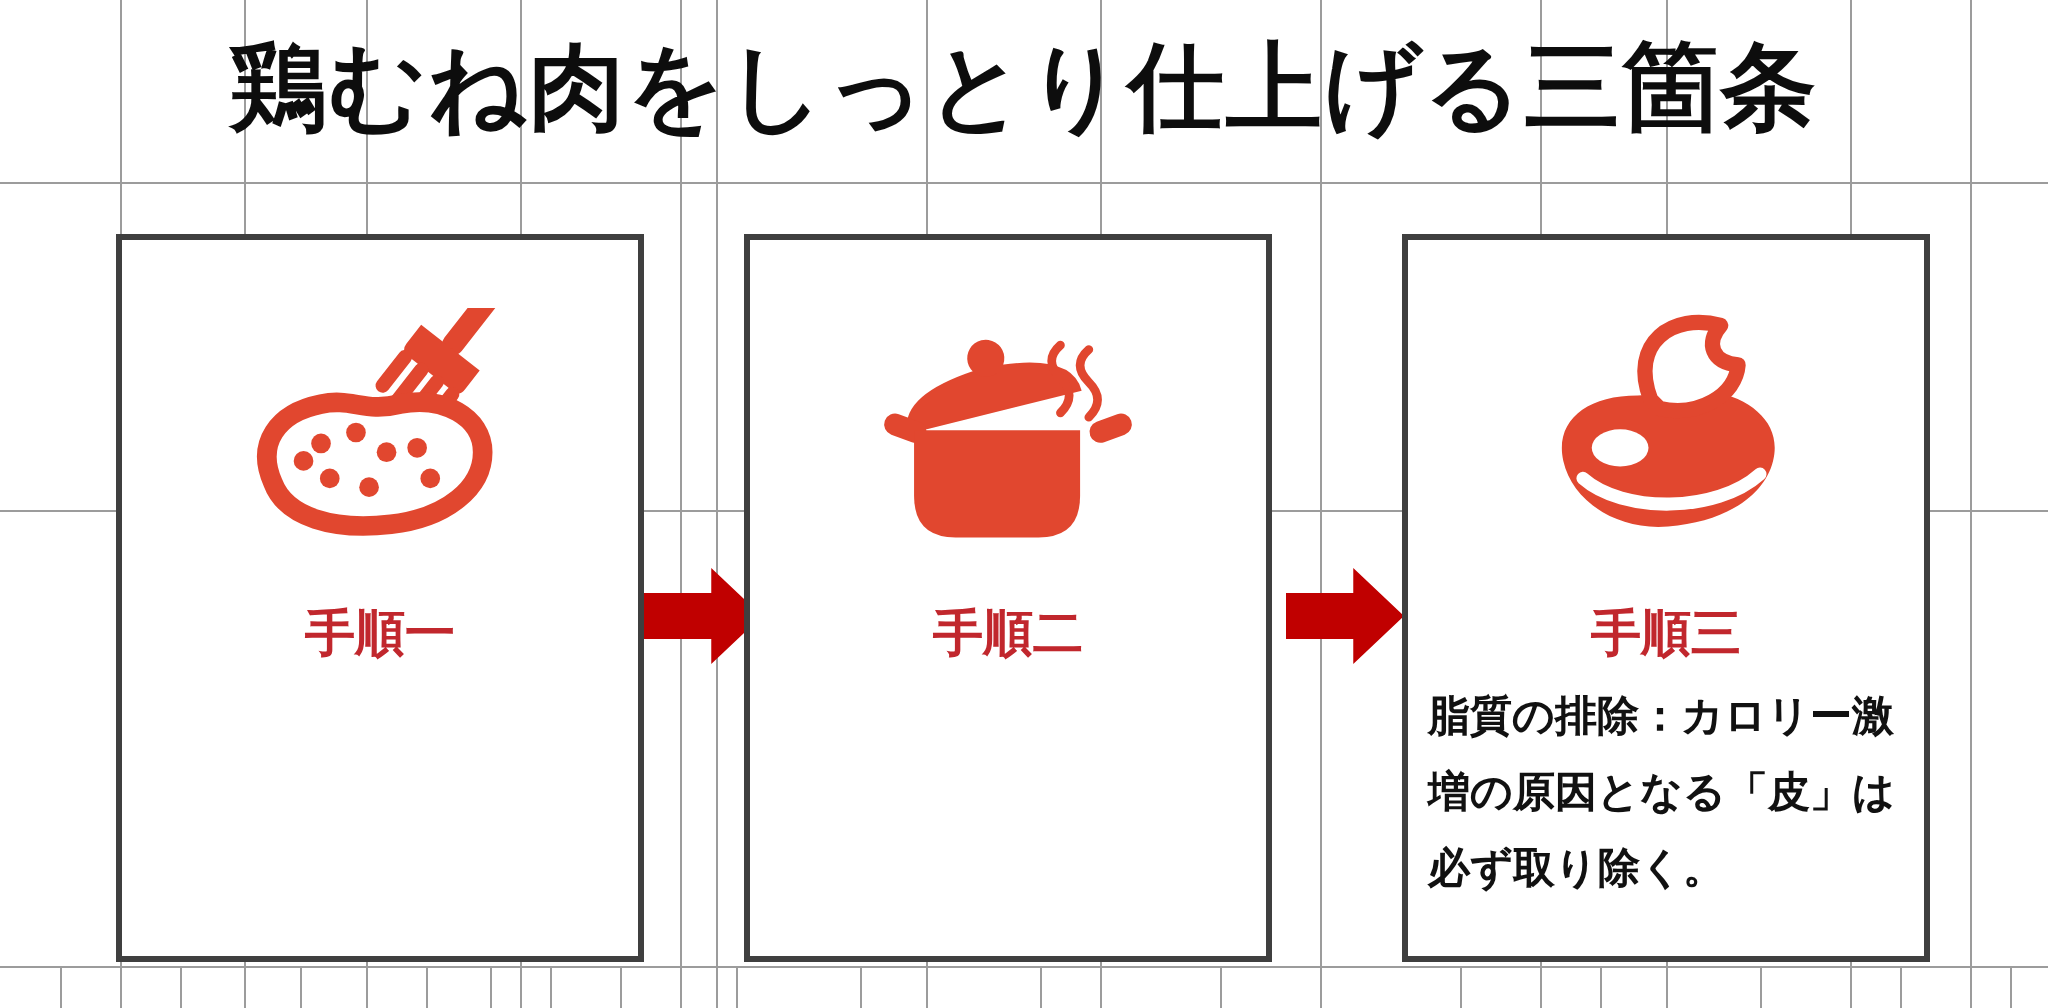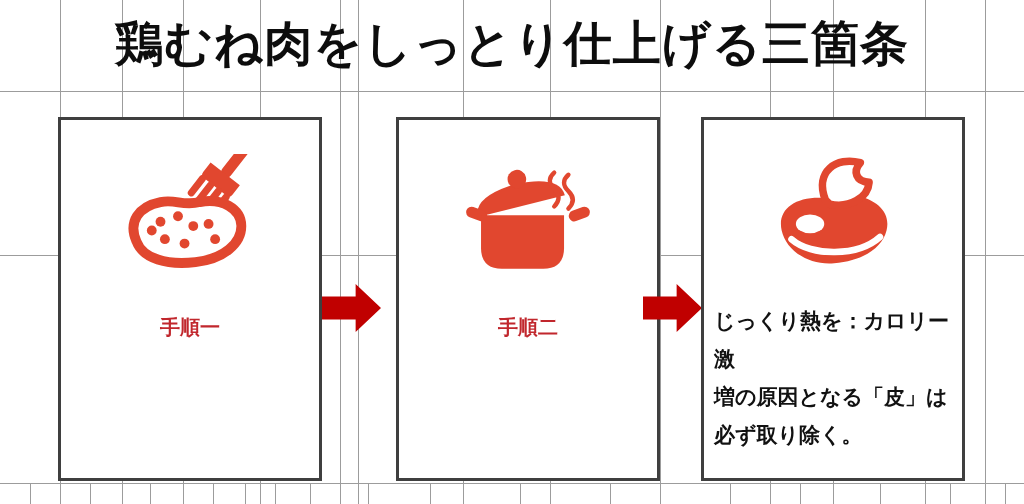--- a/index.html
+++ b/index.html
@@ -18,26 +18,26 @@
     position:absolute;z-index:1;left:0;top:12px;width:1024px;text-align:center;
     font-size:48px;font-weight:900;color:var(--title-black,#0d0d0d);letter-spacing:1px;
   }
   
   .card{
     position:absolute;z-index:2;top:117px;width:264px;height:364px;box-sizing:border-box;
     background:#ffffff;border:3px solid var(--card-border,#3f3f3f);
     display:flex;flex-direction:column;align-items:center;
   }
   .card.c1{left:58px;}
-  .card.c2{left:396px;}
+  .card.c2{left:372px;}
   .card.c3{left:701px;}
   .icon-wrap{height:166px;display:flex;align-items:flex-end;justify-content:center;padding-top:10px;}
   .step-heading{
-    font-size:20px;font-weight:900;color:var(--heading-red,#c1272d);
-    margin-top:14px;line-height:34px;
+    font-size:25px;font-weight:900;color:var(--heading-red,#c1272d);
+    margin-top:4px;line-height:34px;
   }
   .step-body{
     white-space:pre-line;font-size:21px;font-weight:800;color:#111111;
     line-height:38px;margin-top:6px;padding:0 10px;text-align:left;width:100%;
     box-sizing:border-box;letter-spacing:0;
   }
   
   .arrow{
     position:absolute;z-index:2;top:284px;width:59px;height:48px;
     background:var(--arrow-red,#c00000);
@@ -144,17 +144,18 @@
 
   <div class="card c3">
     <div class="icon-wrap">
       <svg width="142" height="142" viewBox="0 0 130 130">
         <path d="M 18 70 C 14 52 28 40 52 40 C 66 40 72 36 86 38 C 106 42 118 54 114 70 C 110 86 92 98 66 100 C 42 102 22 88 18 70 Z" fill="var(--icon-red,#e1472f)"></path>
         <path d="M 27 78 C 45 94 88 94 108 76" fill="none" stroke="#ffffff" stroke-width="6" stroke-linecap="round"></path>
         <ellipse cx="44" cy="64" rx="13" ry="8.5" fill="#ffffff"></ellipse>
         <path d="M 58 42 C 48 16 68 2 90 8 C 83 16 86 25 98 26 C 97 40 80 50 62 46 Z" fill="#ffffff" stroke="var(--icon-red,#e1472f)" stroke-width="7" stroke-linejoin="round"></path>
       </svg>
     </div>
-    <div class="step-body">じっくり熱を：カロリー激
+    <div class="step-heading">手順三</div>
+    <div class="step-body">脂質の排除：カロリー激
 増の原因となる「皮」は
 必ず取り除く。</div>
   </div>
 </div>
 
 </body></html>

